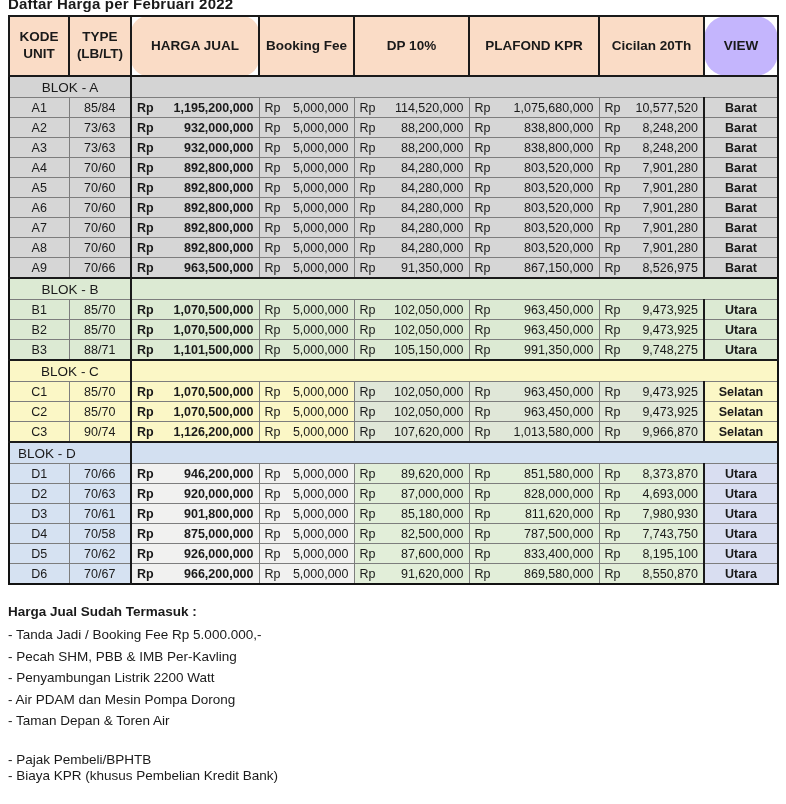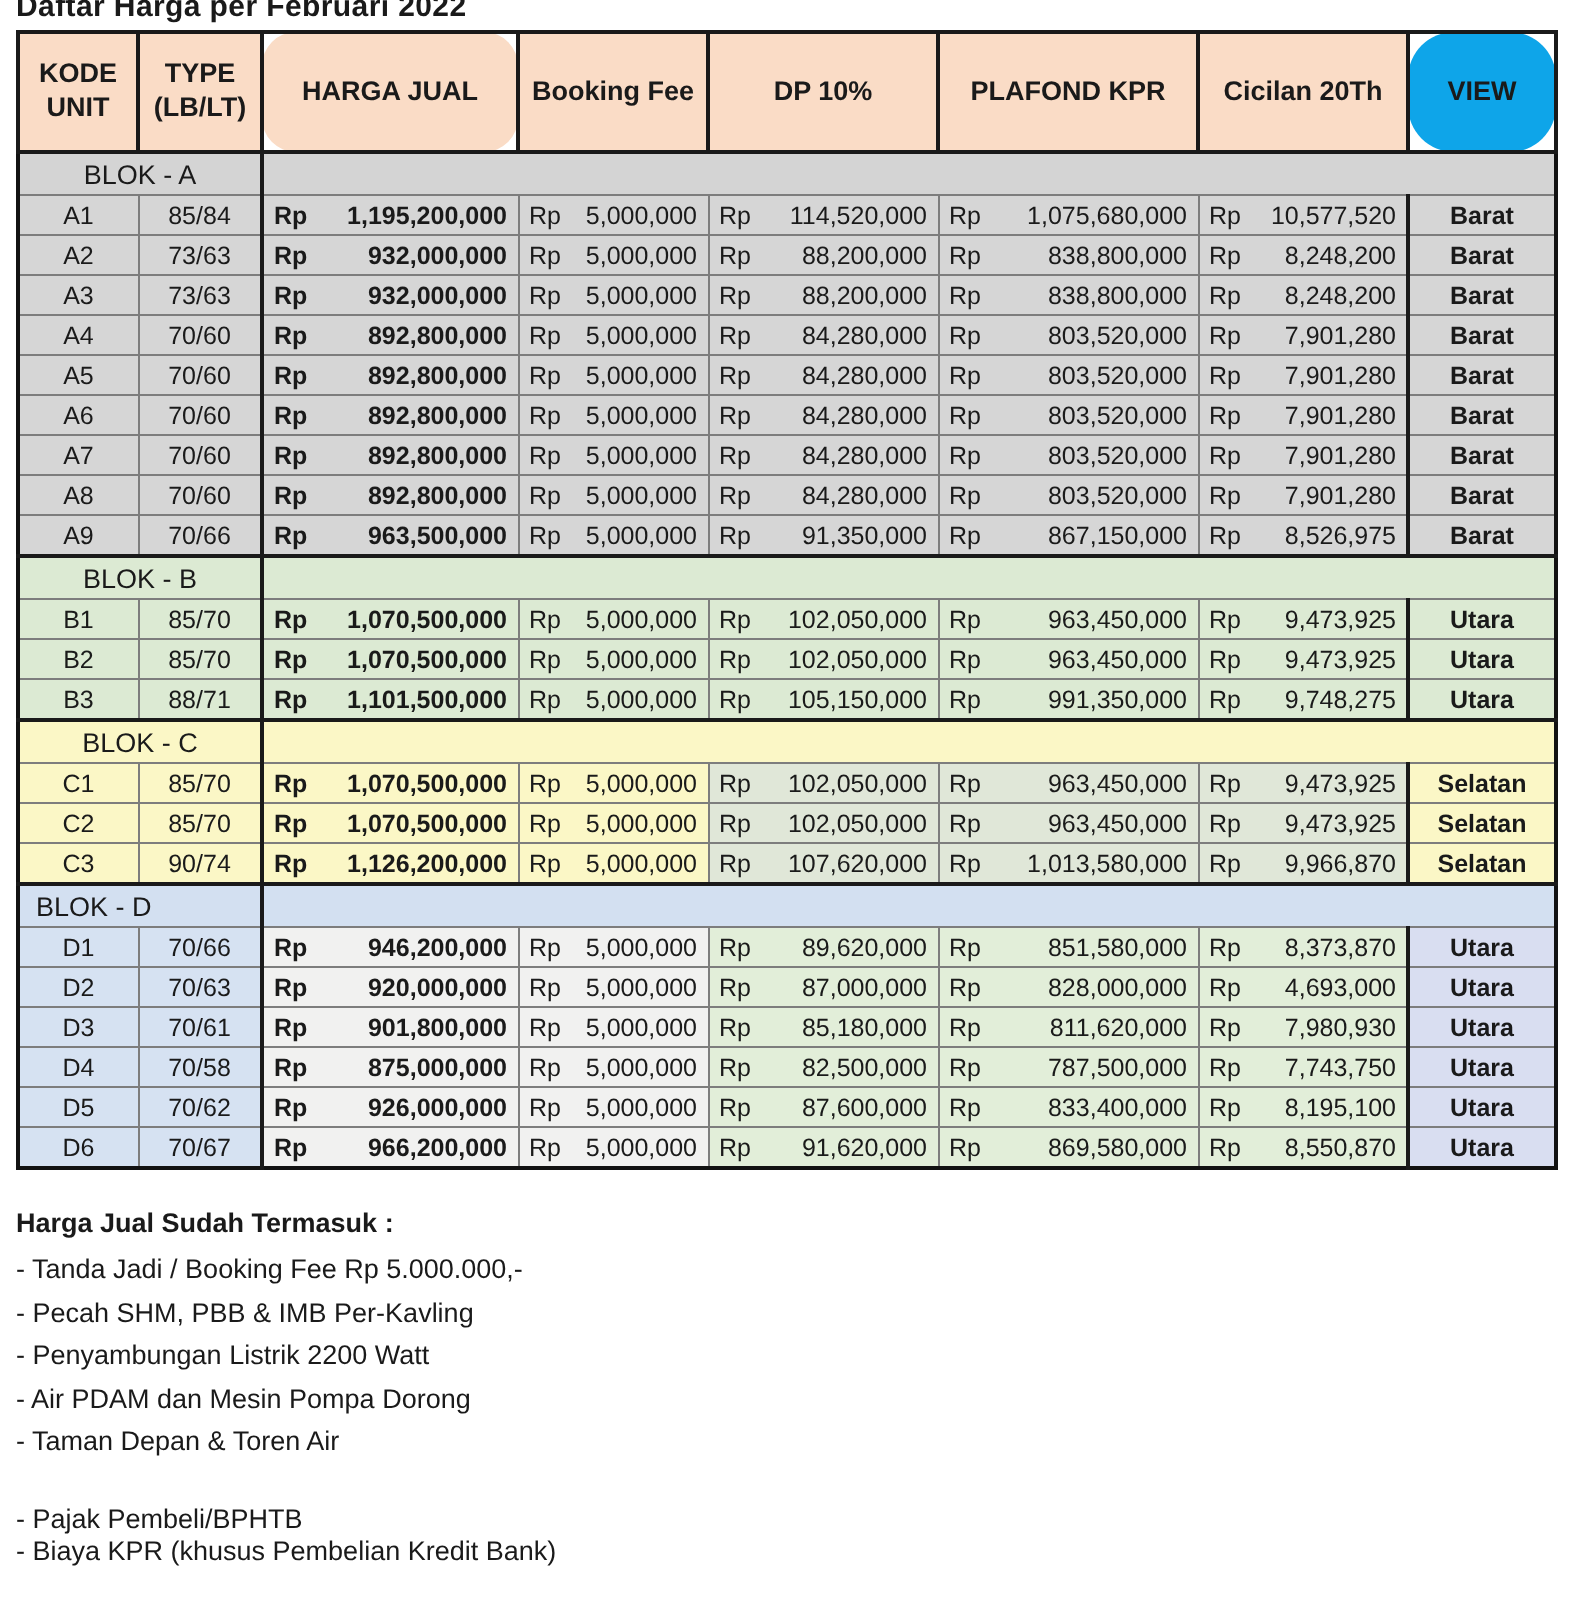--- a/index.html
+++ b/index.html
@@ -72,21 +72,21 @@
     <tr>
       <th style="background: rgb(250, 220, 198);">KODE
 UNIT</th>
       <th style="background: rgb(250, 220, 198);">TYPE
 (LB/LT)</th>
       <th style="background: rgb(250, 220, 198); border-radius: 17px;">HARGA JUAL</th>
       <th style="background: rgb(250, 220, 198);">Booking Fee</th>
       <th style="background: rgb(250, 220, 198);">DP 10%</th>
       <th style="background: rgb(250, 220, 198);">PLAFOND KPR</th>
       <th style="background: rgb(250, 220, 198);">Cicilan 20Th</th>
-      <th style="background: #0ea5e9; border-radius: 23px;">VIEW</th>
+      <th style="background: #c4b5fd; border-radius: 23px;">VIEW</th>
     </tr>
   </thead>
   <tbody>
       <tr class="section-row">
         <td colspan="2" class="section-label" style="background: rgb(212, 212, 212);">BLOK - A</td>
         <td colspan="6" style="background: rgb(212, 212, 212);"></td>
       </tr>
       <tr>
         <td class="c" style="background: rgb(214, 214, 214);">A1</td>
         <td class="thick-r c" style="background: rgb(214, 214, 214);">85/84</td>

